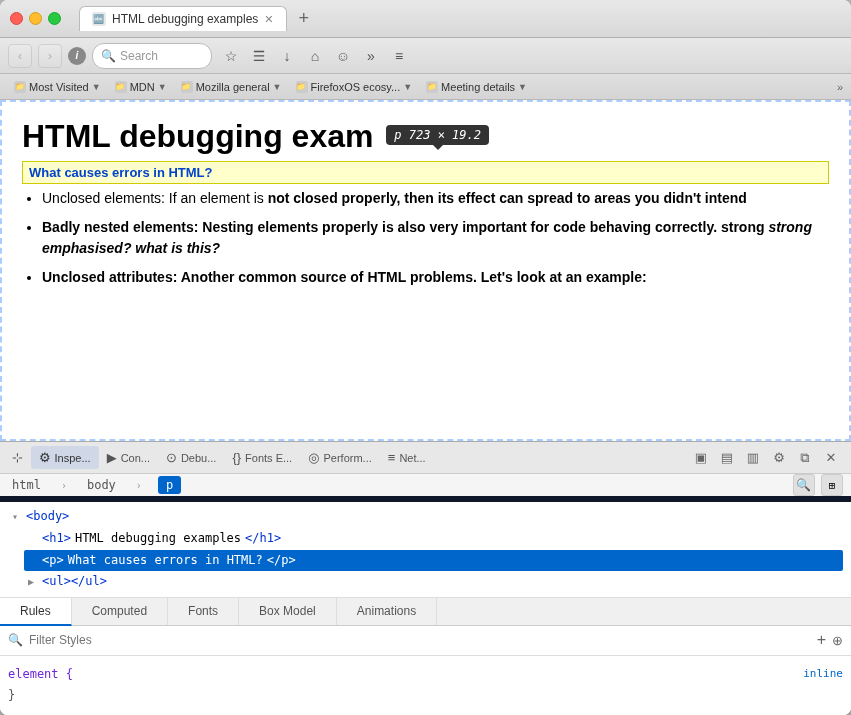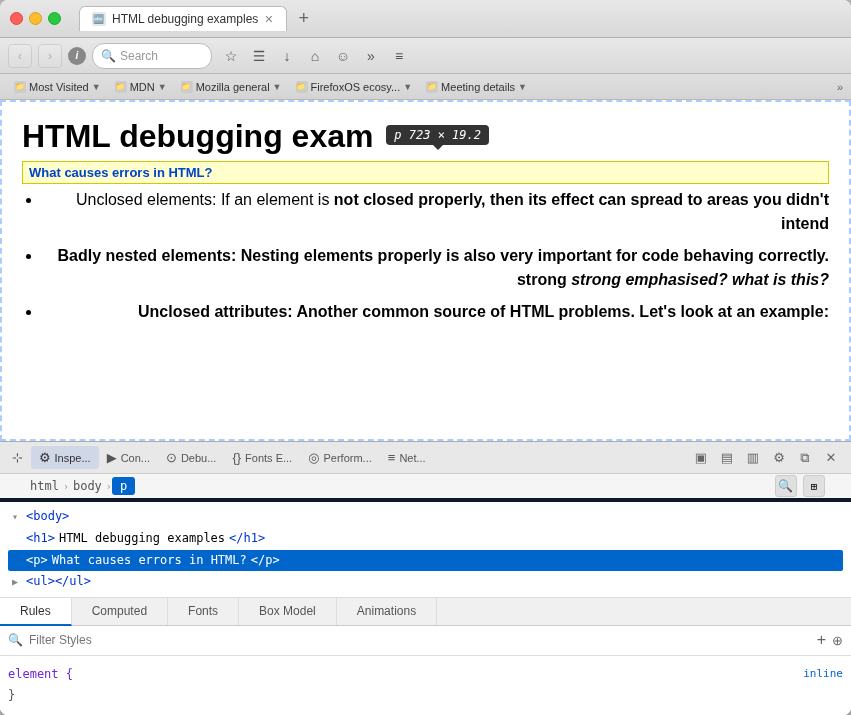--- a/index.html
+++ b/index.html
@@ -43,50 +43,50 @@
     
     .content-area { flex: 1; display: flex; flex-direction: column; overflow: hidden; background: white; }
 
     
     .webpage { flex: 1; padding: 15px 20px; background: white; overflow: hidden; position: relative; border: 2px dashed transparent; }
     .webpage-inner { position: relative; }
 
     .h1-style { font-size: 32px; font-weight: bold; color: #000; margin-bottom: 8px; line-height: 1.2; }
 
     .content-list { margin-left: 20px; }
-    .content-list li { font-size: 16px; color: #000; margin-bottom: 8px; line-height: 1.5; text-align: right; }
+    .content-list li { font-size: 14px; color: #000; margin-bottom: 8px; line-height: 1.5; }
     .bold { font-weight: bold; }
     .italic-bold { font-style: italic; font-weight: bold; }
 
     
     .devtools { background: #f5f5f5; border-top: 1px solid #aaa; flex-shrink: 0; }
 
     
     .devtools-toolbar { background: #e8e8e8; height: 32px; display: flex; align-items: center; padding: 0 4px; border-bottom: 1px solid #ccc; gap: 0; }
     .dt-tool { display: flex; align-items: center; gap: 4px; padding: 4px 8px; font-size: 11px; color: #555; cursor: pointer; border-radius: 3px; white-space: nowrap; }
     .dt-tool.active { background: #d0d8e8; color: #333; }
     .dt-tool-icon { font-size: 13px; }
     .dt-spacer { flex: 1; }
     .dt-right-tools { display: flex; align-items: center; gap: 2px; padding-right: 4px; }
     .dt-icon-btn { width: 24px; height: 24px; display: flex; align-items: center; justify-content: center; color: #666; font-size: 13px; cursor: pointer; border-radius: 3px; }
 
     
-    .breadcrumb { background: #f5f5f5; height: 28px; display: flex; align-items: center; padding: 0 26px; border-bottom: 4px solid #0f172a; font-size: 12px; font-family: monospace; }
+    .breadcrumb { background: #f5f5f5; height: 28px; display: flex; align-items: center; padding: 0 8px; border-bottom: 6px solid #0f172a; font-size: 12px; font-family: monospace; gap: 16px; }
     .bc-item { color: #555; padding: 0 4px; }
     .bc-arrow { color: #999; font-size: 10px; }
     .bc-active { background: #0066cc; color: white; padding: 2px 8px; border-radius: 3px; }
     .bc-search { margin-left: auto; }
     .bc-search-btn { width: 22px; height: 22px; background: #e0e0e0; border: 1px solid #ccc; border-radius: 3px; display: flex; align-items: center; justify-content: center; font-size: 12px; cursor: pointer; }
     .bc-layout-btn { width: 22px; height: 22px; background: #e0e0e0; border: 1px solid #ccc; border-radius: 3px; display: flex; align-items: center; justify-content: center; font-size: 11px; cursor: pointer; margin-left: 2px; }
 
     
     .html-tree { background: white; padding: 4px 8px; font-family: monospace; font-size: 12px; line-height: 1.8; border-bottom: 1px solid #ddd; }
     .tree-line { display: flex; align-items: center; gap: 4px; padding: 0 4px; border-radius: 2px; }
     .tree-line.selected { background: #0066cc; color: white; }
-    .tree-line.indent1 { margin-left: 0; }
+    .tree-line.indent1 { margin-left: 16px; }
     .tree-toggle { font-size: 10px; color: #888; cursor: pointer; width: 10px; }
     .tree-toggle.selected { color: white; }
     .tag-blue { color: #0033cc; }
     .tag-content { color: #000; }
 
     
     .panel-tabs { display: flex; border-bottom: 1px solid #ccc; background: #f0f0f0; }
     .panel-tab { padding: 6px 20px; font-size: 12px; color: #555; cursor: pointer; border-right: 1px solid #ddd; }
     .panel-tab.active { background: white; color: #333; font-weight: 500; border-bottom: 2px solid #0066cc; margin-bottom: -1px; }
 

